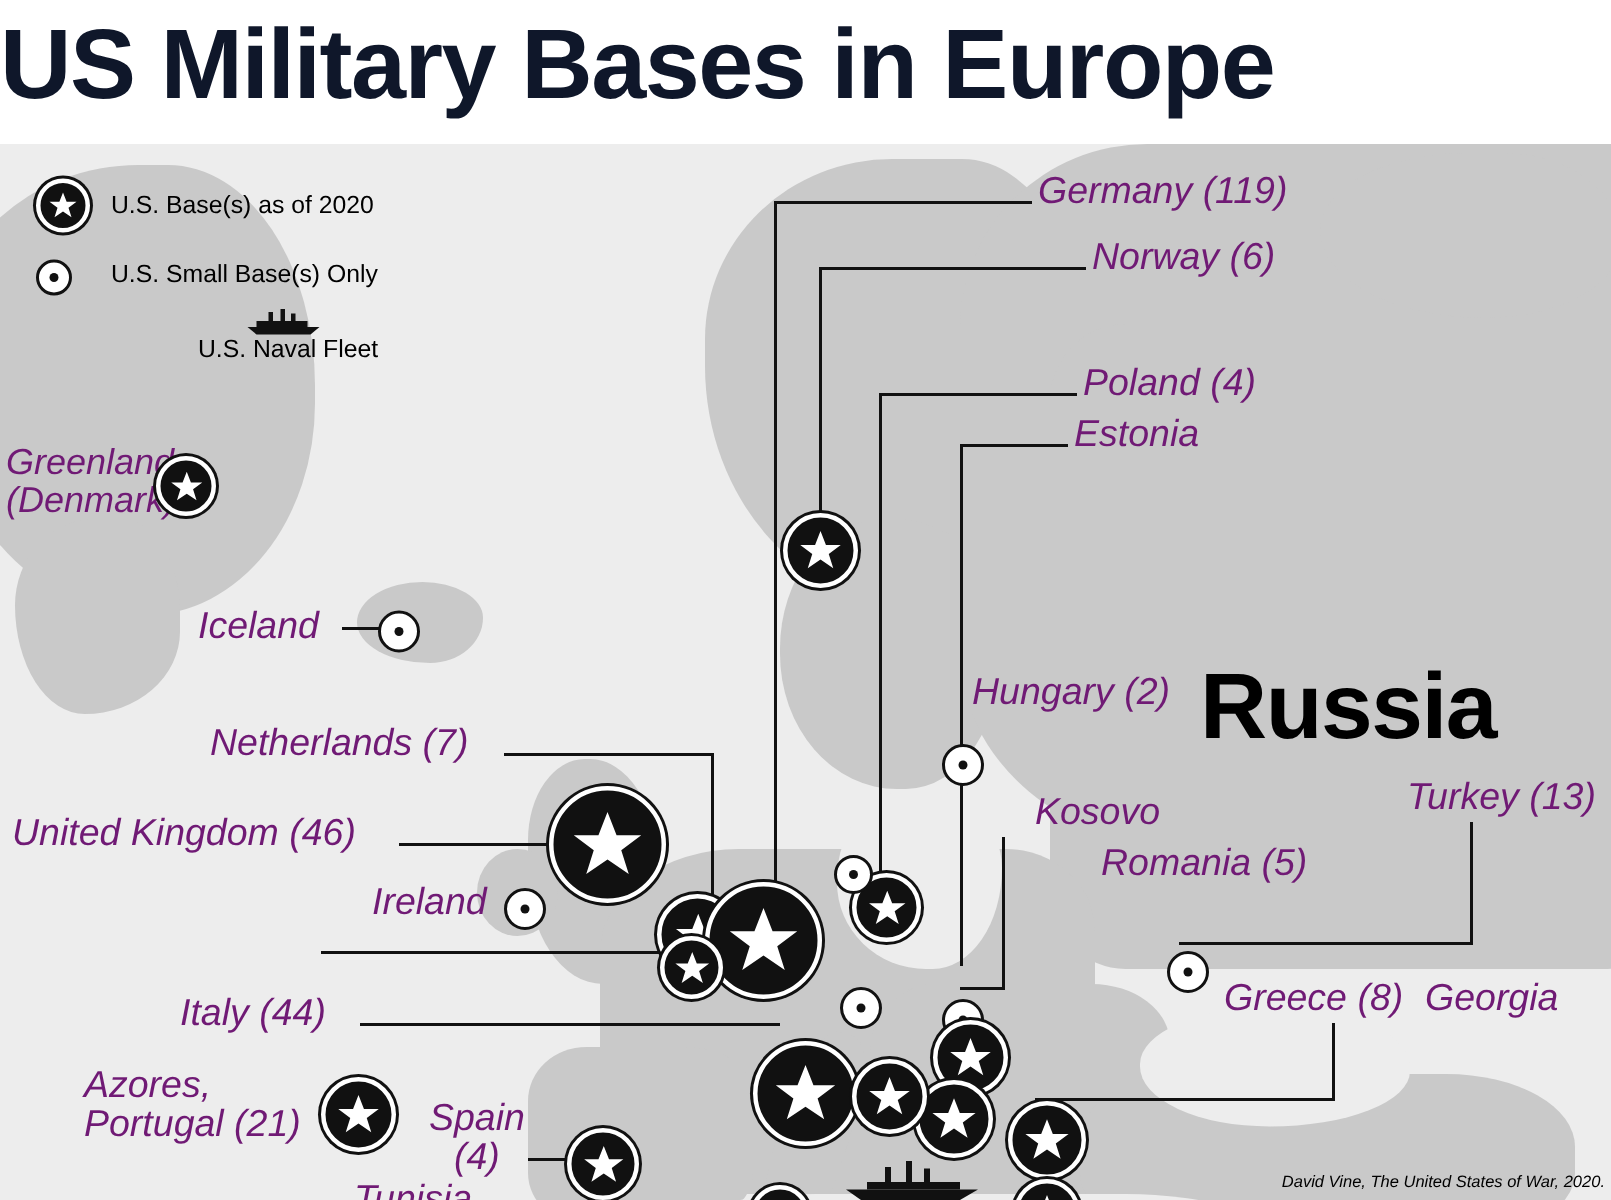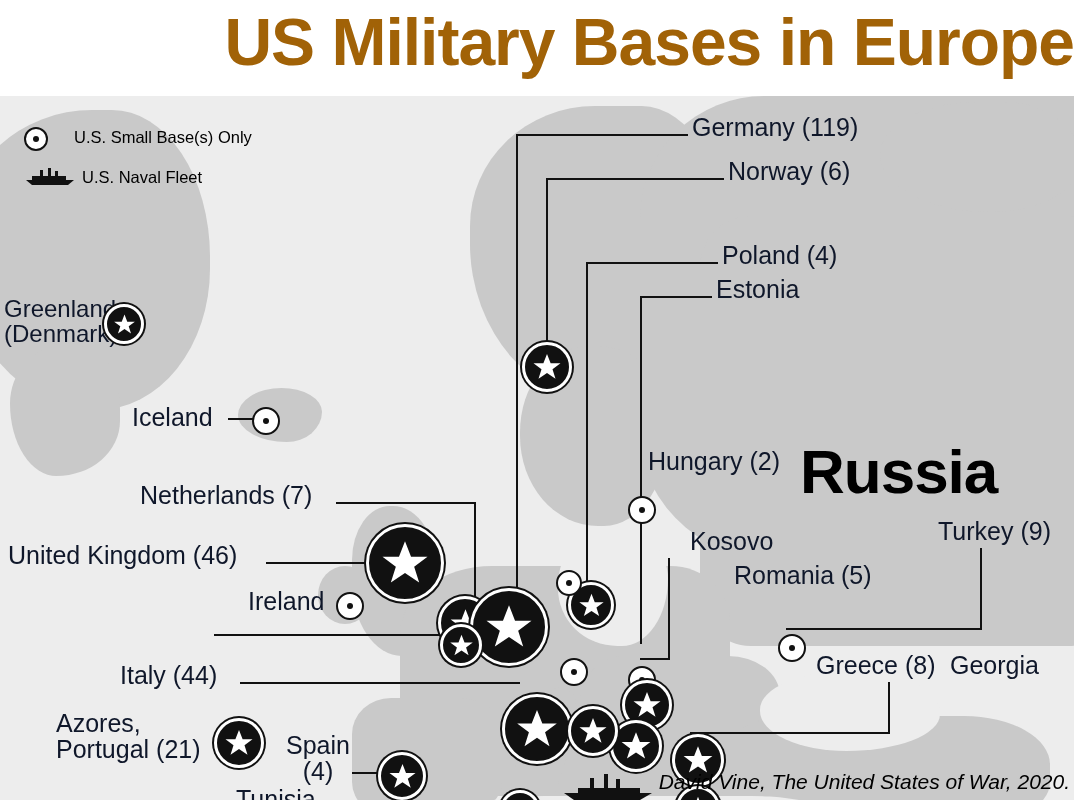--- a/index.html
+++ b/index.html
@@ -17,25 +17,25 @@
     overflow: hidden;
     background: #ffffff;
   }
 
   
   .title {
     position: absolute;
     left: 0;
     top: 4px;
     width: 1074px;
-    text-align: right;
+    text-align: left;
     font-size: 66px;
     font-weight: bold;
     letter-spacing: -1px;
-    color: #a16207;
+    color: #0f172a;
     font-family: "Liberation Sans", sans-serif;
     white-space: nowrap;
   }
 
   
   .map-panel {
     position: absolute;
     left: 0;
     top: 96px;
     width: 1074px;
@@ -99,23 +99,24 @@
   
   .lm-small { position: relative; width: 36px; height: 36px; }
   .lm-big   { position: relative; width: 50px; height: 50px; }
   .lm-dot   { position: relative; width: 20px; height: 20px; }
   .lm-ship  { position: relative; width: 52px; height: 18px; }
 
   
   .label {
     position: absolute;
     font-size: 25px;
-    color: #0f172a;
+    color: #701a75;
     white-space: nowrap;
     line-height: 1.08;
+    font-style: italic;
   }
   .label.two   { line-height: 1.05; }
 
   
   .leader {
     position: absolute;
     background: #111;
   }
   .leader.h { height: 2px; }
   .leader.v { width: 2px; }
@@ -127,21 +128,21 @@
     font-weight: bold;
     color: #000;
     letter-spacing: -1px;
   }
 
   
   .credit {
     position: absolute;
     right: 4px;
     bottom: 6px;
-    font-size: 21px;
+    font-size: 11px;
     font-style: italic;
     color: #000;
     white-space: nowrap;
   }
 
   
   .ship {
     position: absolute;
   }
 </style>
@@ -174,32 +175,42 @@
     <div class="landmass" style="left:520px; top:590px; width:46px; height:140px; transform:rotate(18deg); border-radius:40% 40% 34% 40%;"></div>
     <div class="landmass" style="left:580px; top:560px; width:200px; height:180px; border-radius:22% 26% 30% 20% / 26% 22% 28% 26%;"></div>
     <div class="landmass" style="left:720px; top:620px; width:330px; height:110px; border-radius:22% 26% 24% 24% / 40% 44% 40% 40%;"></div>
 
     <div class="landmass" style="left:760px; top:575px; width:180px; height:80px; background:#ededed; border-radius:50% 46% 52% 48% / 48% 52% 46% 50%;"></div>
     <div class="landmass" style="left:558px; top:430px; width:110px; height:120px; background:#ededed; border-radius:46% 50% 42% 54% / 50% 44% 56% 48%;"></div>
     <div class="landmass" style="left:430px; top:700px; width:420px; height:70px; background:#ededed; border-radius:30% 26% 20% 24% / 60% 50% 40% 50%;"></div>
 
     <div class="legend">
 
+      <div class="legend-row">
+        <div class="lm-small">
+          <div class="marker" style="left:0;top:0;width:30px;height:30px;">
+            <svg width="20" height="20" viewBox="0 0 24 24" aria-hidden="true">
+              <polygon points="12,1.6 14.9,9 22.8,9 16.4,13.8 18.8,21.4 12,16.8 5.2,21.4 7.6,13.8 1.2,9 9.1,9" fill="#ffffff"></polygon>
+            </svg>
+          </div>
+        </div>
+        <div class="legend-label">U.S. Base(s)  as of 2020</div>
+      </div>
 
 
       <div class="legend-row">
         <div class="lm-dot">
           <div class="dotmark" style="left:0;top:0;width:20px;height:20px;">
               <span class="inner"></span>
             </div>
         </div>
         <div class="legend-label" style="margin-left:30px;">U.S. Small Base(s) Only</div>
       </div>
 
-      <div class="legend-row" style="height:34px;">
+      <div class="legend-row" style="height:34px;flex-direction:column;">
         <div class="lm-ship">
           <svg width="52" height="18" viewBox="0 0 52 18" aria-hidden="true">
             <rect x="16" y="2" width="3" height="6" fill="#111"></rect>
             <rect x="24" y="0" width="3" height="8" fill="#111"></rect>
             <rect x="31" y="3" width="3" height="5" fill="#111"></rect>
             <rect x="8" y="8" width="34" height="4" fill="#111"></rect>
             <path d="M2 12 H50 L44 17 H8 Z" fill="#111"></path>
           </svg>
         </div>
         <div class="legend-label" style="margin-left:6px;">U.S. Naval Fleet</div>
@@ -353,21 +364,21 @@
 
     <div class="label" style="left:816px; top:556px;">Greece (8)</div>
     <div class="leader h" style="left:690px; top:636px; width:200px;"></div>
     <div class="leader v" style="left:888px; top:586px; height:50px;"></div>
     <div class="marker" style="left:672px; top:638px; width:46px; height:46px;">
       <svg width="32" height="32" viewBox="0 0 24 24">
           <polygon points="12,1.6 14.9,9 22.8,9 16.4,13.8 18.8,21.4 12,16.8 5.2,21.4 7.6,13.8 1.2,9 9.1,9" fill="#fff"></polygon>
         </svg>
     </div>
 
-    <div class="label" style="left:938px; top:422px;">Turkey (9)</div>
+    <div class="label" style="left:938px; top:422px;">Turkey (13)</div>
     <div class="leader v" style="left:980px; top:452px; height:80px;"></div>
     <div class="leader h" style="left:786px; top:532px; width:196px;"></div>
     <div class="dotmark" style="left:778px; top:538px; width:24px; height:24px;">
         <span class="inner"></span>
       </div>
 
     <div class="label" style="left:950px; top:556px;text-align:right;">Georgia</div>
 
     <div class="ship" style="left:560px; top:676px;">
       <svg width="96" height="30" viewBox="0 0 96 30" aria-hidden="true">

